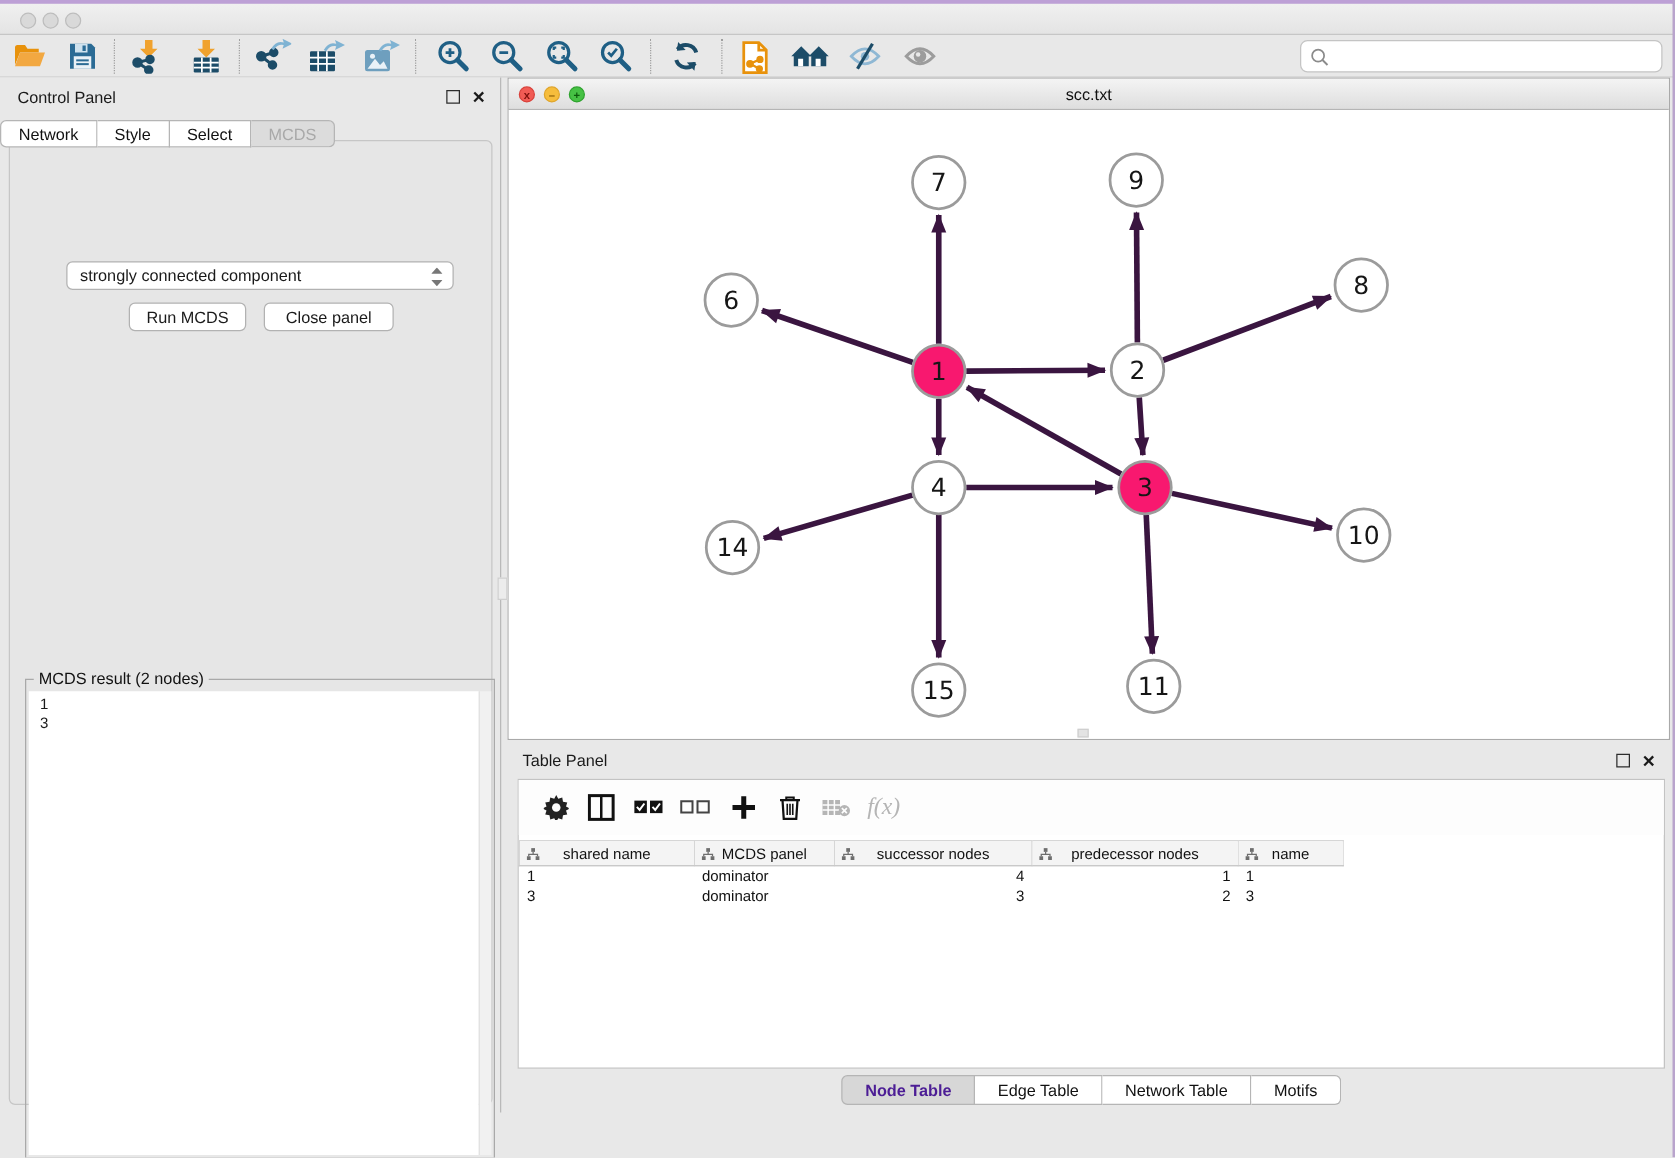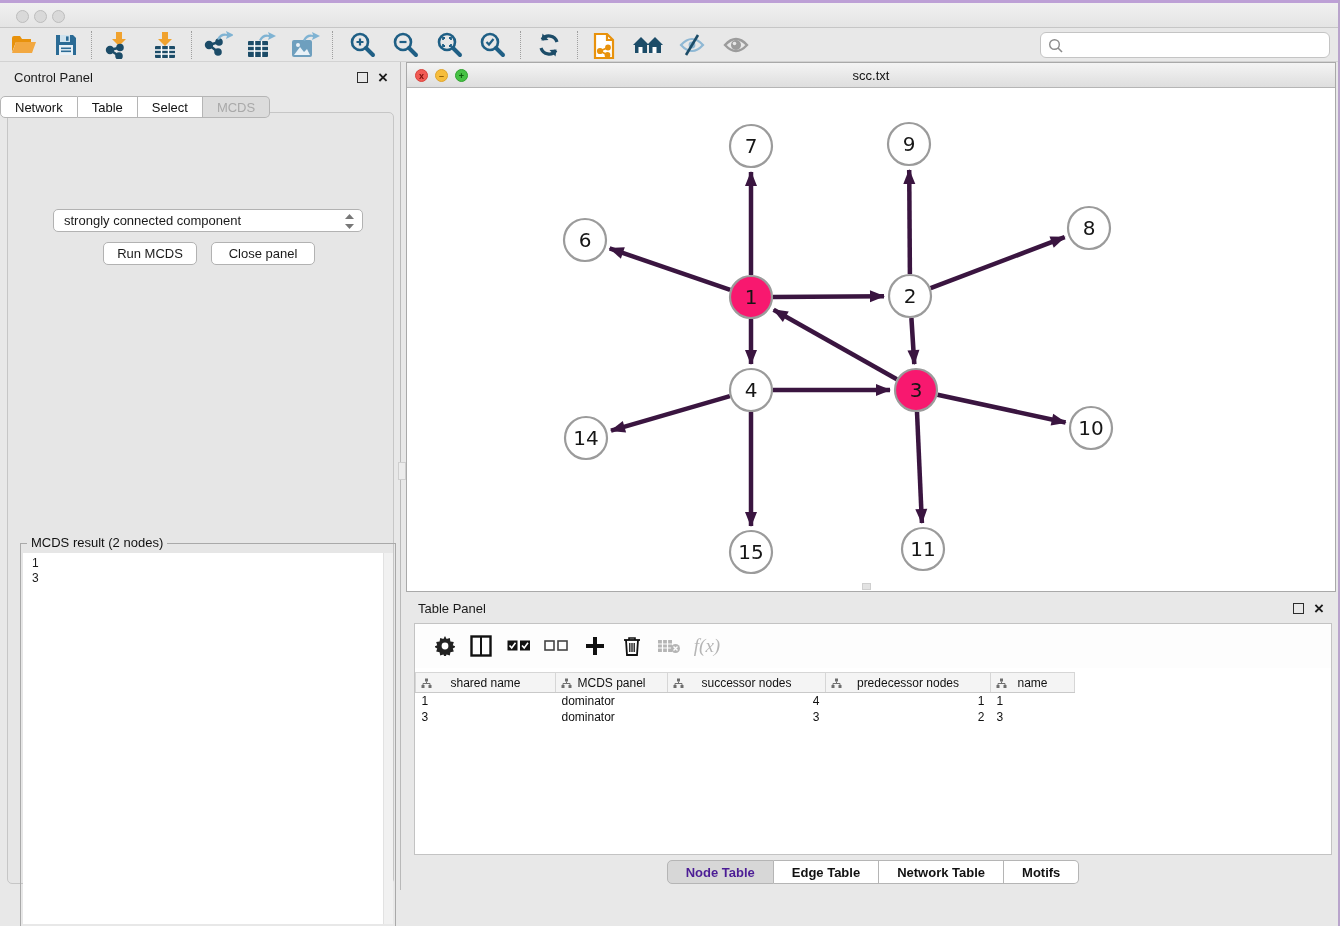--- a/index.html
+++ b/index.html
@@ -66,21 +66,21 @@
   #tp-float { right:36px; top:8px; } #tp-close { right:16px; top:8px; }
   #tp-inner { position:absolute; left:8px; top:28px; width:918px; height:232px; background:#fff; border:1px solid #c3c3c3; }
   #tp-toolbar { position:absolute; left:0; top:0; width:100%; height:44px; background:#fdfdfd; }
   .tpt-btn { position:absolute; top:7px; width:32px; height:30px; display:flex; align-items:center; justify-content:center; }
   #node-table { position:absolute; left:0; top:48px; border-collapse:collapse; table-layout:fixed; font-size:12px; }
   #node-table th { height:20px; background:#f4f4f4; border:1px solid #d6d6d6; border-bottom:1px solid #c9c9c9; font-weight:400; font-size:12px; color:#111; position:relative; text-align:center; }
   #node-table th .hicon { position:absolute; left:5px; top:5px; }
   #node-table td { height:16px; padding:0 6px; color:#111; border:none; }
   td.al { text-align:left; } td.ar { text-align:right; }
   #tp-tabs { position:absolute; left:0; bottom:6px; width:934px; display:flex; justify-content:center; }
-  #tp-tabs .seg-tab { font-weight:700; padding:0 18px; height:24px; line-height:23px; }
+  #tp-tabs .seg-tab { font-weight:400; padding:0 18px; height:24px; line-height:23px; }
   #tp-tabs .seg-selected { color:#4c1d95; background:#d7d7d7; font-weight:700; }
 
   
   #status-bar { position:absolute; left:0; top:892px; width:1340px; height:34px; background:#e9e9e9; border-top:1px solid #c2c2c2; }
   #dev-btn { position:absolute; left:10px; top:5px; width:30px; height:24px; background:#f4f4f4; border:1px solid #b9b9b9; display:flex; align-items:center; justify-content:center; }
   #memory-btn { position:absolute; right:10px; top:5px; height:24px; padding:0 10px 0 8px; background:#fbfbfb; border:1px solid #b9b9b9; display:flex; align-items:center; gap:6px; font-size:13px; }
   #memory-dot { width:12px; height:12px; border-radius:50%; background:#1f9e38; }
 </style>
 </head>
 <body>
@@ -266,21 +266,21 @@
       <div id="close-btn" class="cp-btn">Close panel</div>
       <div id="mcds-fieldset">
         <div id="mcds-legend">MCDS result (2 nodes)</div>
         <div id="mcds-text">1
 3</div>
         <div id="mcds-scroll"></div>
       </div>
     </div>
     <div id="cp-tabs">
         <div class="seg-tab">Network</div>
-        <div class="seg-tab">Table</div>
+        <div class="seg-tab">Style</div>
         <div class="seg-tab">Select</div>
         <div class="seg-tab seg-selected">MCDS</div>
       </div>
   </div>
 
   <div id="divider-handle"></div>
 
   <div id="net-window">
     <div id="net-titlebar">
       <div id="tl-close" class="tl">x</div>

